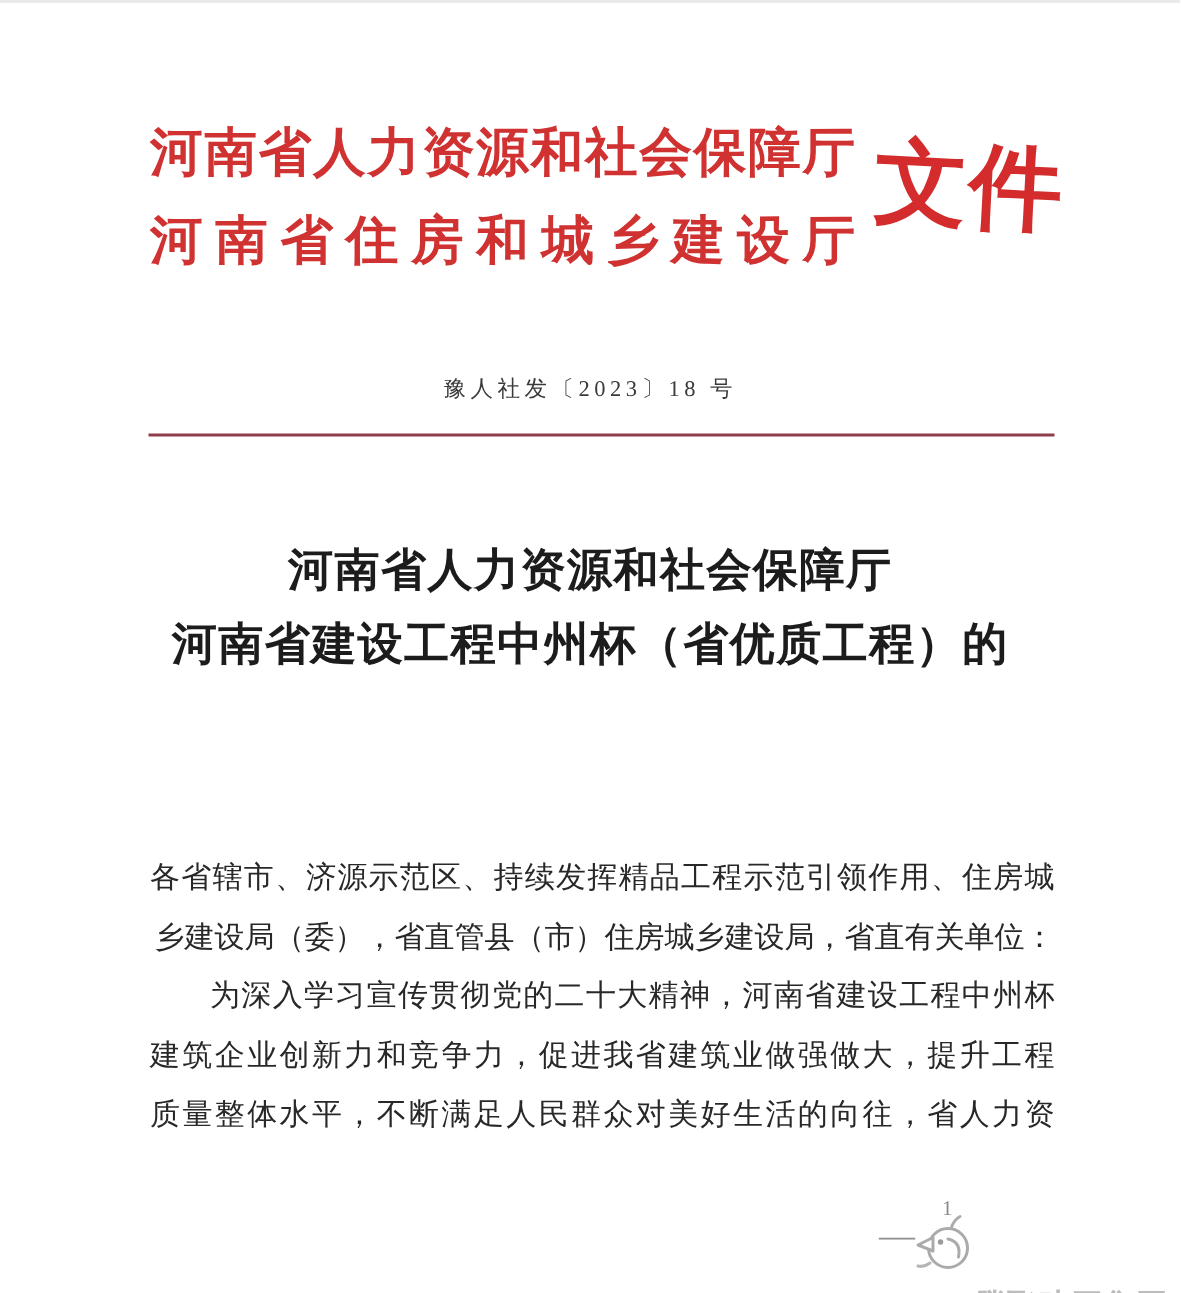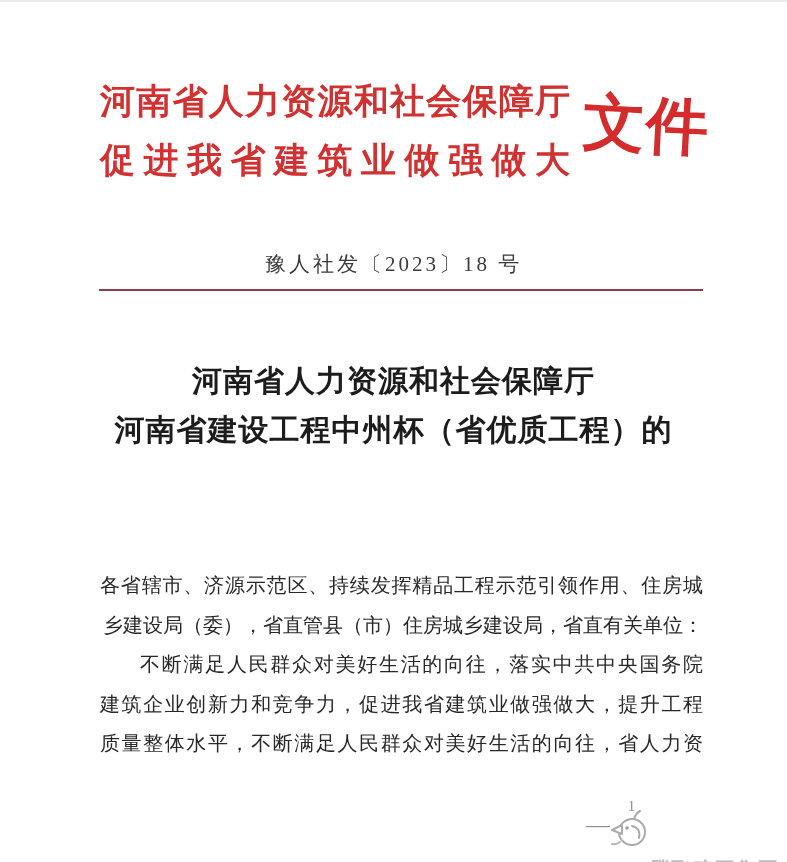--- a/index.html
+++ b/index.html
@@ -27,21 +27,21 @@
   
   .doc-label {
     position: absolute; left: 583px; top: 94px;
     font-size: 62px; font-weight: bold; color: #d42c2c;
     line-height: 1; letter-spacing: 1px;
     transform: rotate(3deg);
   }
   
   .doc-number {
     position: absolute; left: 0; top: 250px; width: 787px;
-    text-align: center; font-size: 21px; color: #3a3a3a;
+    text-align: center; font-size: 15px; color: #3a3a3a;
     letter-spacing: 3px;
   }
   
   .red-rule {
     position: absolute; left: 99px; top: 289px; width: 604px; height: 2px;
     background: #8e3e4a;
   }
   
   .title-block {
     position: absolute; left: 92px; top: 356px; width: 603px;
@@ -86,38 +86,38 @@
   }
 </style>
 </head>
 <body>
 
 <div class="page">
   <div class="top-edge"></div>
 
   <div class="org-block">
     <div class="org-line">河南省人力资源和社会保障厅</div>
-    <div class="org-line">促进我省建筑业做强做大</div>
+    <div class="org-line">河南省住房和城乡建设厅</div>
   </div>
 
   <div class="doc-label">文件</div>
 
   <div class="doc-number">豫人社发〔2023〕18 号</div>
 
   <div class="red-rule"></div>
 
   <div class="title-block">
     <div class="title-line">河南省人力资源和社会保障厅</div>
     <div class="title-line">河南省建设工程中州杯（省优质工程）的</div>
   </div>
 
   <div class="body-block">
     <div class="body-line jl">各省辖市、济源示范区、持续发挥精品工程示范引领作用、住房城</div>
     <div class="body-line ll">乡建设局（委），省直管县（市）住房城乡建设局，省直有关单位：</div>
-    <div class="body-line jl indent">不断满足人民群众对美好生活的向往，落实中共中央国务院</div>
+    <div class="body-line jl indent">为深入学习宣传贯彻党的二十大精神，河南省建设工程中州杯</div>
     <div class="body-line jl">建筑企业创新力和竞争力，促进我省建筑业做强做大，提升工程</div>
     <div class="body-line jl">质量整体水平，不断满足人民群众对美好生活的向往，省人力资</div>
   </div>
 
   <div class="footer">
     <span class="page-dash">—</span>
     <span class="page-num">1</span>
     <svg class="bird-logo" viewBox="0 0 42 44" xmlns="http://www.w3.org/2000/svg">
       <circle cx="24" cy="26" r="13" fill="#ffffff" stroke="#ababab" stroke-width="2"></circle>
       <polygon points="4,24 14,19 14,28" fill="#ffffff" stroke="#ababab" stroke-width="2" stroke-linejoin="round"></polygon>

